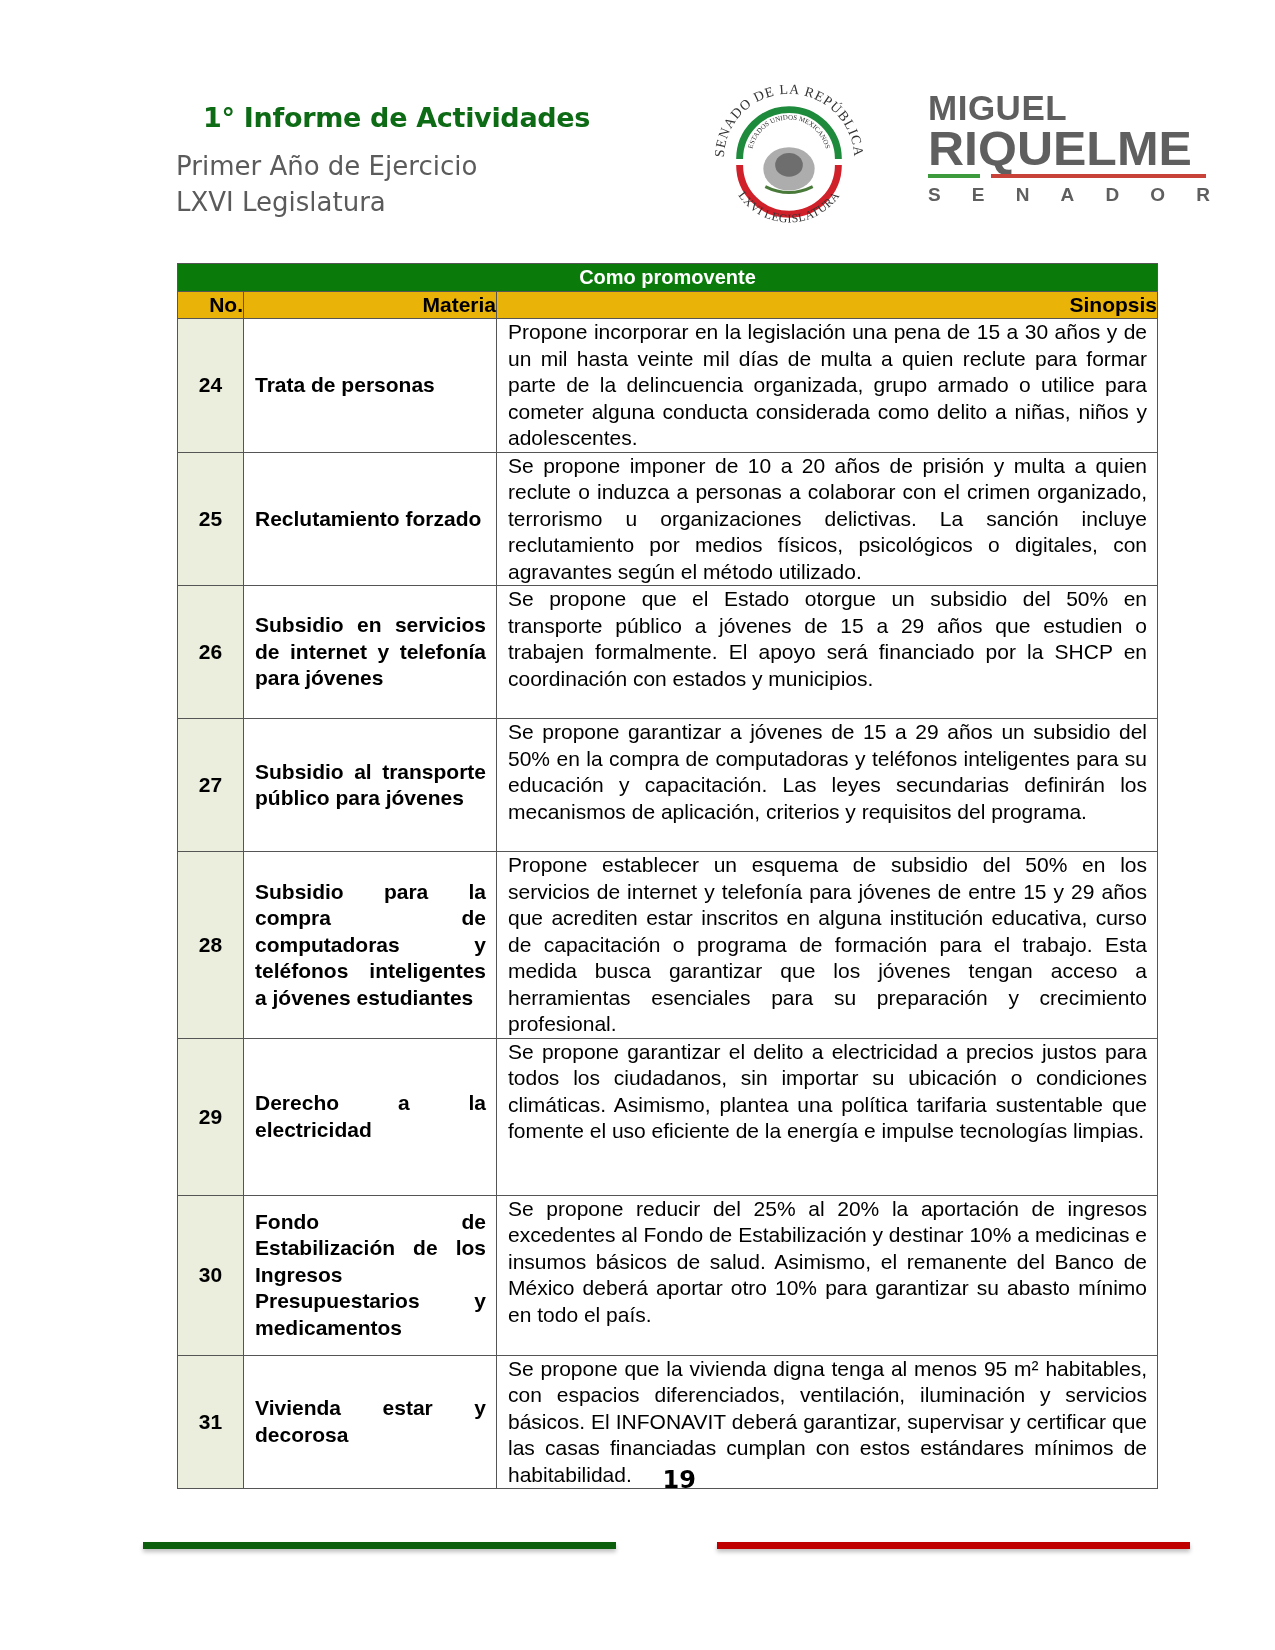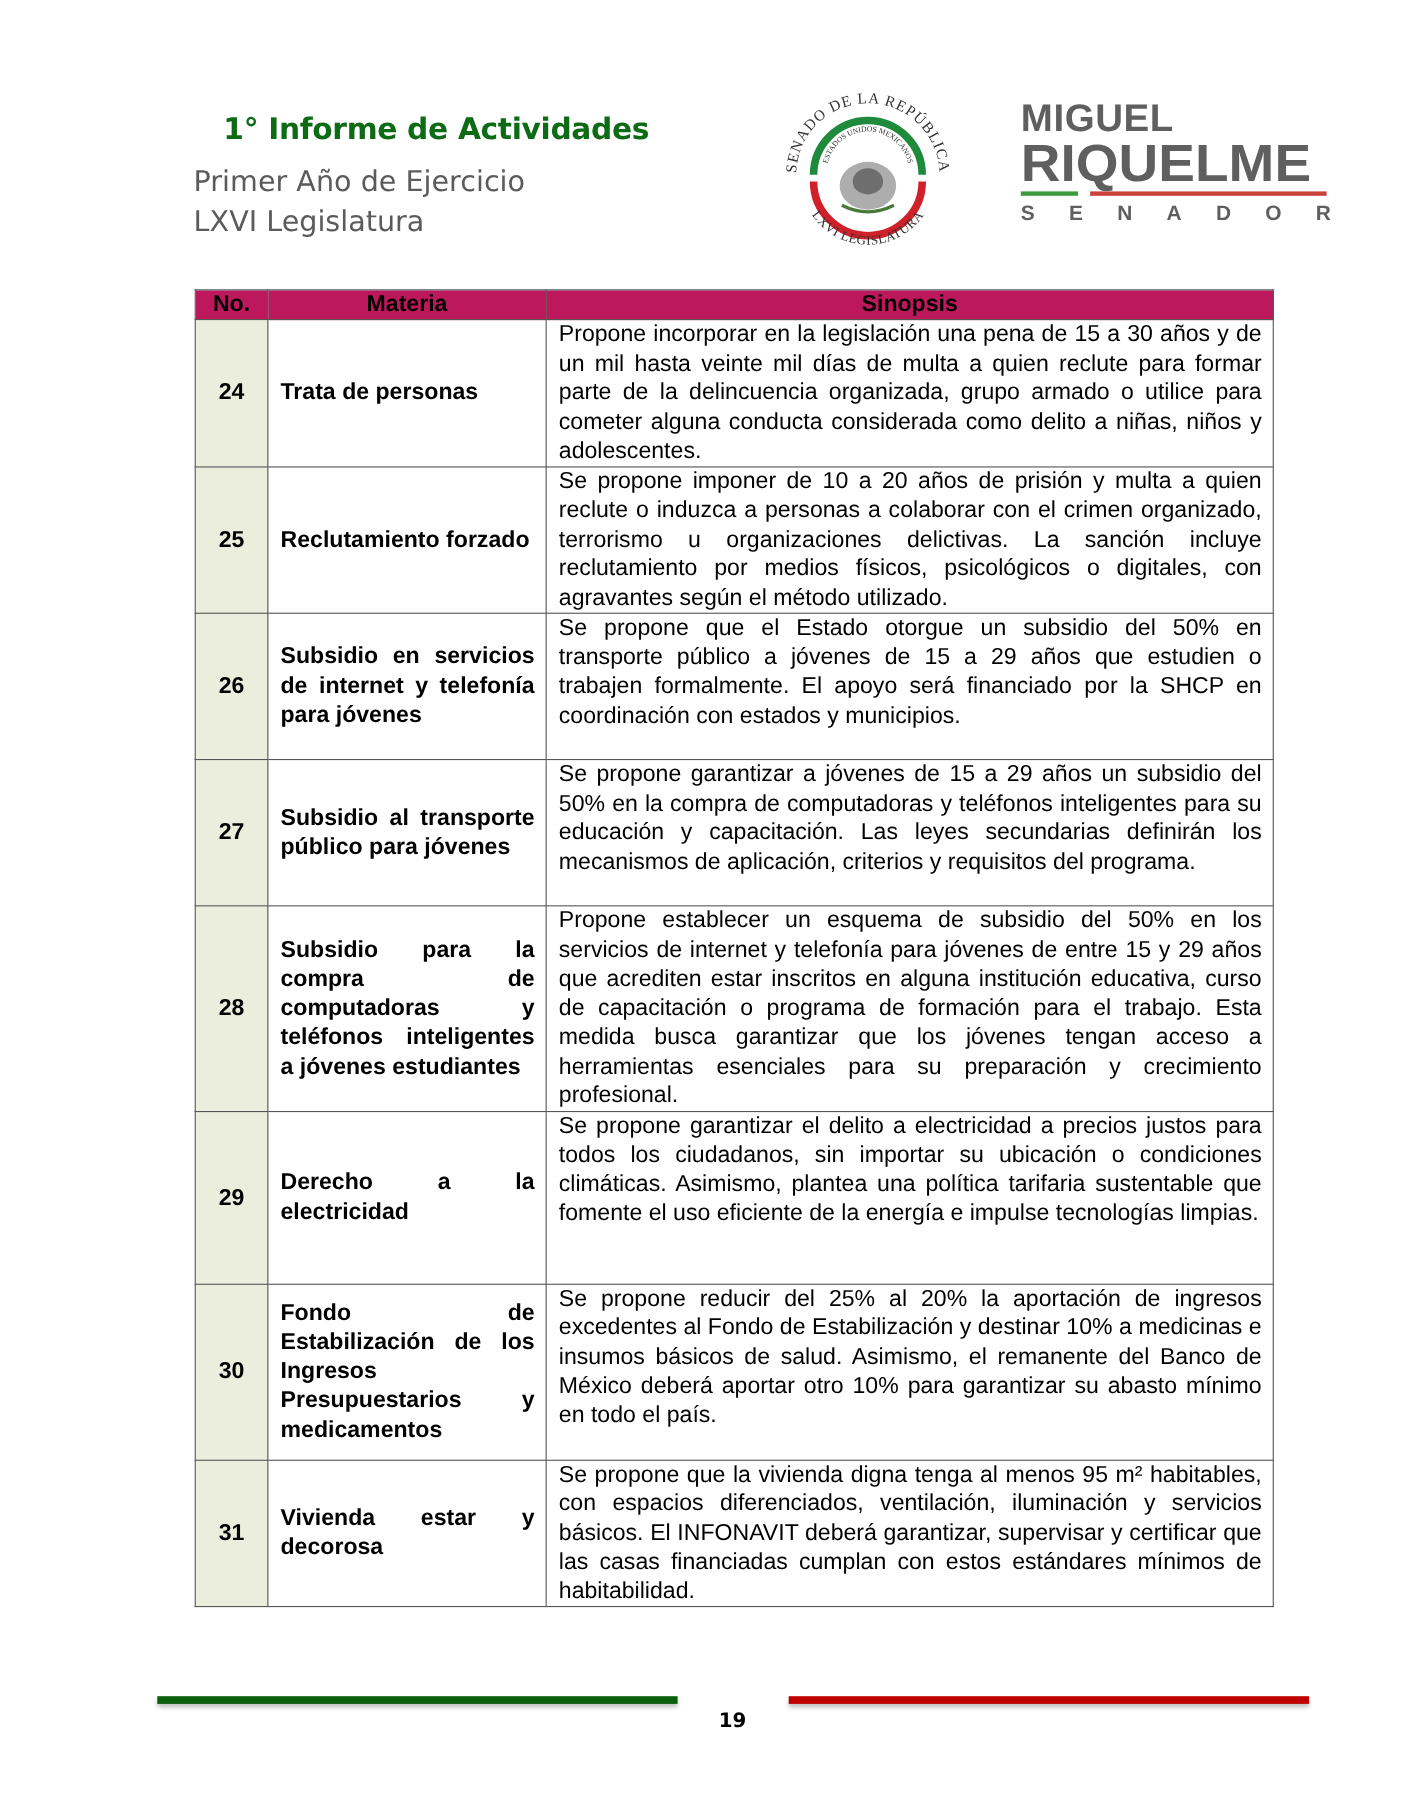--- a/index.html
+++ b/index.html
@@ -14,28 +14,28 @@
   .brand { position:absolute; left:928px; top:88px; width:285px; height:120px; }
   .brand .first { position:absolute; left:0; top:0; font-family:"Liberation Sans", sans-serif; font-weight:bold; font-size:35px; color:#5f5f5f; letter-spacing:0.5px; }
   .brand .last { position:absolute; left:0; top:33px; font-family:"Liberation Sans", sans-serif; font-weight:900; font-size:50px; color:#5f5f5f; letter-spacing:0px; transform:scaleY(0.95); transform-origin:left top; }
   .brand .bar-g { position:absolute; left:0; top:86px; width:52px; height:4px; background:#3d9a3d; }
   .brand .bar-r { position:absolute; left:63px; top:86px; width:215px; height:4px; background:#c9423a; }
   .brand .role { position:absolute; left:0; top:96px; width:282px; display:flex; justify-content:space-between; font-family:"Liberation Sans", sans-serif; font-weight:bold; font-size:19px; color:#5f5f5f; }
 
   table.main { position:absolute; left:177px; top:263px; width:981px; border-collapse:collapse; font-family:"Liberation Sans", sans-serif; }
   table.main td, table.main th { border:1.5px solid #555; padding:0; }
   .t-caption { background:#0a7a0a; color:#ffffff; font-weight:bold; font-size:20px; text-align:center; height:27px; line-height:27px; }
-  .col-h th { background:#be185d; color:#000; font-weight:bold; font-size:21px; height:26px; line-height:26px; text-align:center; }
+  .col-h th { background:#eab308; color:#000; font-weight:bold; font-size:21px; height:26px; line-height:26px; text-align:right; }
   .c-no { width:65px; background:#ebeedd; font-weight:bold; font-size:21px; text-align:center; vertical-align:middle; color:#000; }
   .c-mat { width:231px; font-weight:bold; font-size:21px; vertical-align:middle; color:#000; padding:0 10px 0 11px !important; text-align:justify; text-align-last:left; line-height:26.5px; }
   .c-sin { vertical-align:top; font-size:21px; line-height:26.5px; color:#000; padding:0 10px 0 11px !important; text-align:justify;margin-left:24px; }
 
   .footer-g { position:absolute; left:143px; top:1542px; width:473px; height:7px; background:#0b5e0b; box-shadow:0 3px 4px rgba(0,0,0,0.25); }
   .footer-r { position:absolute; left:717px; top:1542px; width:473px; height:7px; background:#c00000; box-shadow:0 3px 4px rgba(0,0,0,0.25); }
-  .page-no { position:absolute; left:636px; top:1554px; width:60px; text-align:center; font-family:"DejaVu Sans", sans-serif; font-weight:bold; font-size:18px; color:#000; }
+  .page-no { position:absolute; left:636px; top:1466px; width:60px; text-align:right; font-family:"DejaVu Sans", sans-serif; font-weight:bold; font-size:24px; color:#000; }
 </style>
 </head>
 <body>
 
 <div class="hdr-title">1° Informe de Actividades</div>
 <div class="hdr-sub l1">Primer Año de Ejercicio</div>
 <div class="hdr-sub l2">LXVI Legislatura</div>
 
 <svg class="seal" viewBox="0 0 160 160">
   <defs>
@@ -72,20 +72,23 @@
       <span>N</span>
       <span>A</span>
       <span>D</span>
       <span>O</span>
       <span>R</span>
     </div>
 </div>
 
 <table class="main">
   <tbody id="tbody">
+    <tr>
+      <td colspan="3" class="t-caption">Como promovente</td>
+    </tr>
     <tr class="col-h">
       <th>No.</th>
       <th>Materia</th>
       <th>Sinopsis</th>
     </tr>
   <tr style="height: 133px;">
         <td class="c-no">24</td>
         <td class="c-mat">Trata de personas</td>
         <td class="c-sin">Propone incorporar en la legislación una pena de 15 a 30 años y de un mil hasta veinte mil días de multa a quien reclute para formar parte de la delincuencia organizada, grupo armado o utilice para cometer alguna conducta considerada como delito a niñas, niños y adolescentes.</td>
       </tr>

